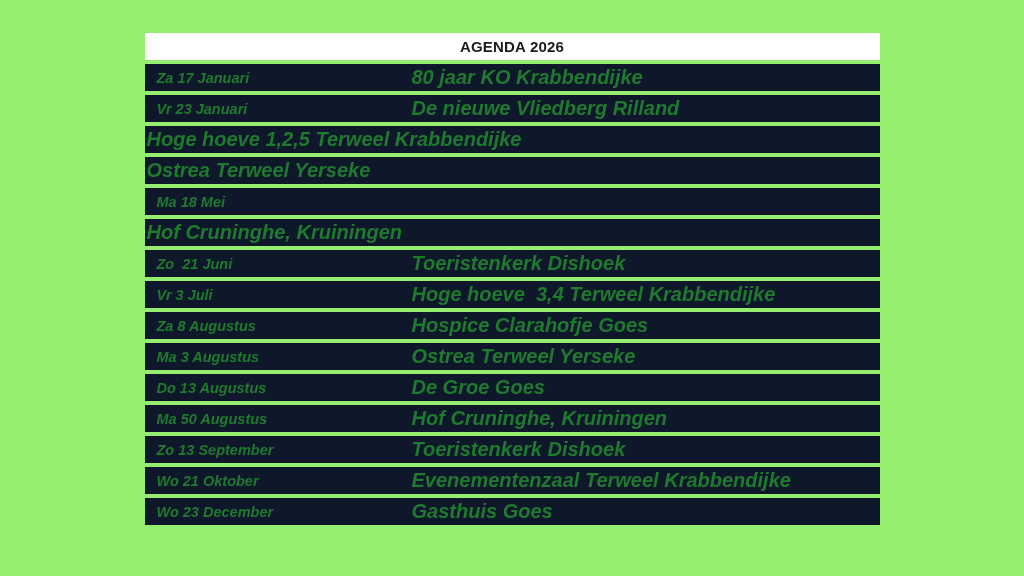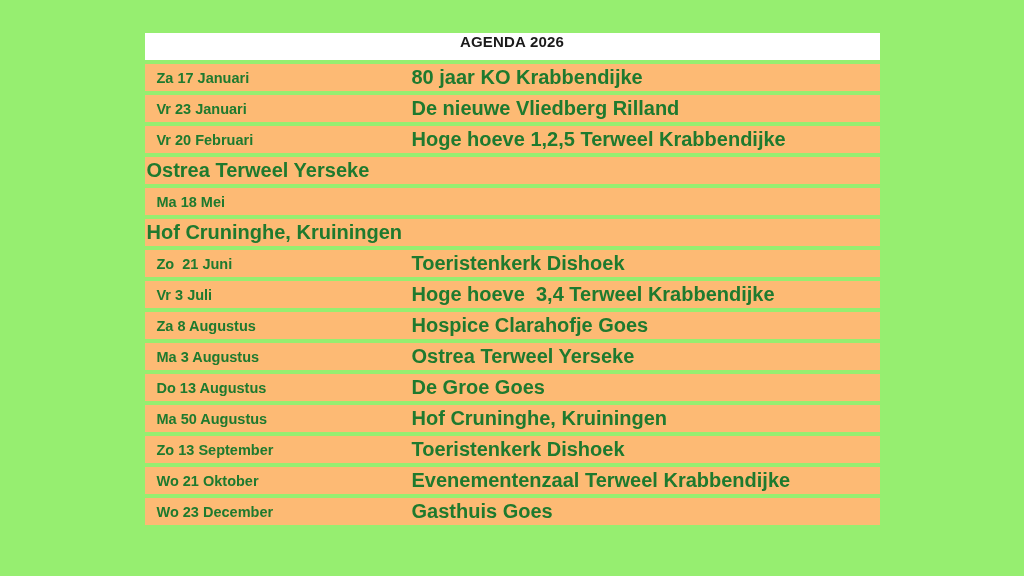--- a/index.html
+++ b/index.html
@@ -27,34 +27,35 @@
   .agenda-table {
     width: 735px;
     display: flex;
     flex-direction: column;
     gap: 4px;
   }
   .agenda-title-row {
     background: #ffffff;
     height: 27px;
     display: flex;
-    align-items: flex-start;
+    align-items: center;
     justify-content: center;
   }
   .agenda-title {
     font-size: 15px;
     font-weight: bold;
     color: #1b1b1b;
     letter-spacing: 0.2px;
   }
   .agenda-row {
-    background: #fdba74;
+    background: #0f172a;
     height: 27px;
     display: flex;
     align-items: center;
+    font-style: italic;
   }
   .cell-date {
     width: 265px;
     box-sizing: border-box;
     padding-left: 12px;
     font-size: 14.5px;
     font-weight: bold;
     color: #1e7a2e;
     white-space: pre;
     overflow: hidden;
@@ -80,21 +81,20 @@
     </div>
     <div class="agenda-row">
       <div class="cell-date">Za 17 Januari</div>
       <div class="cell-event">80 jaar KO Krabbendijke</div>
     </div>
     <div class="agenda-row">
       <div class="cell-date">Vr 23 Januari</div>
       <div class="cell-event">De nieuwe Vliedberg Rilland</div>
     </div>
     <div class="agenda-row">
-      <div class="cell-date">Vr 20 Februari</div>
       <div class="cell-event">Hoge hoeve 1,2,5 Terweel Krabbendijke</div>
     </div>
     <div class="agenda-row">
       <div class="cell-event">Ostrea Terweel Yerseke</div>
     </div>
     <div class="agenda-row">
       <div class="cell-date">Ma 18 Mei</div>
     </div>
     <div class="agenda-row">
       <div class="cell-event">Hof Cruninghe, Kruiningen</div>

